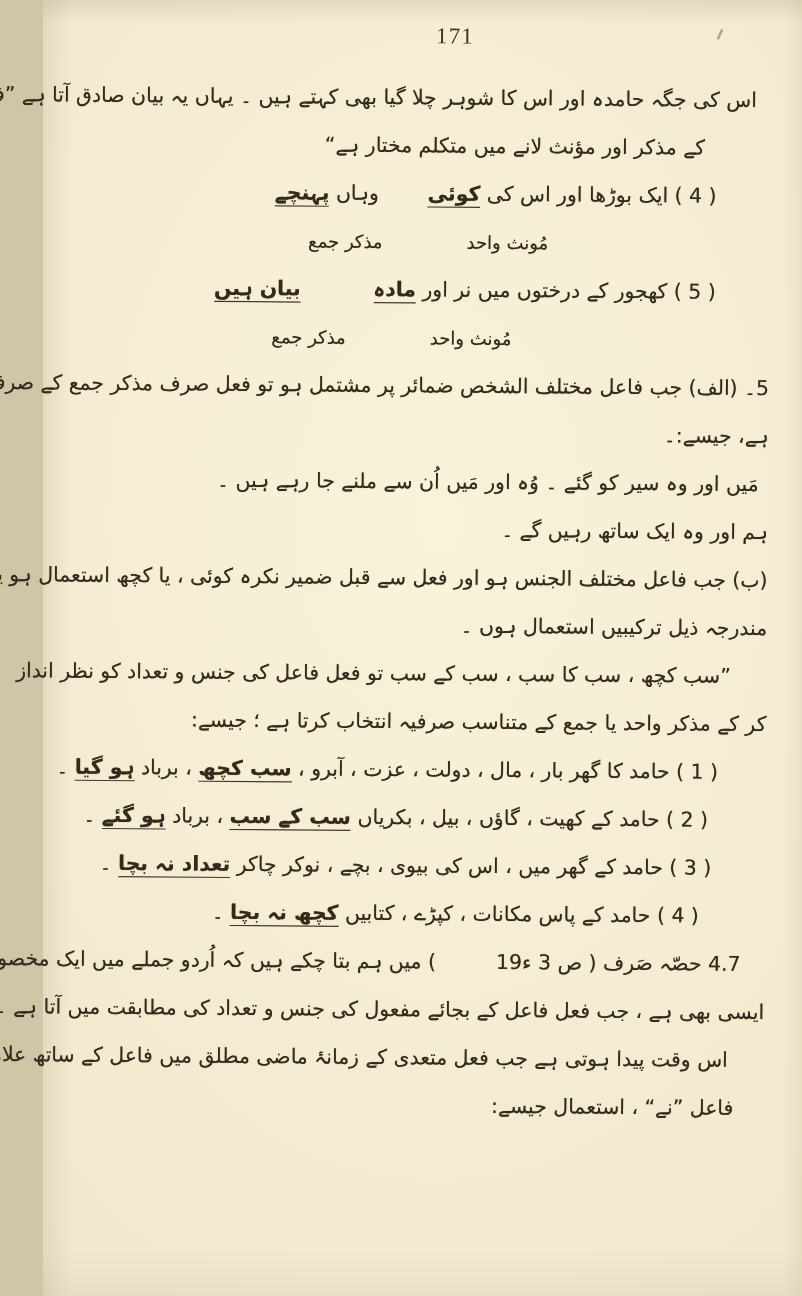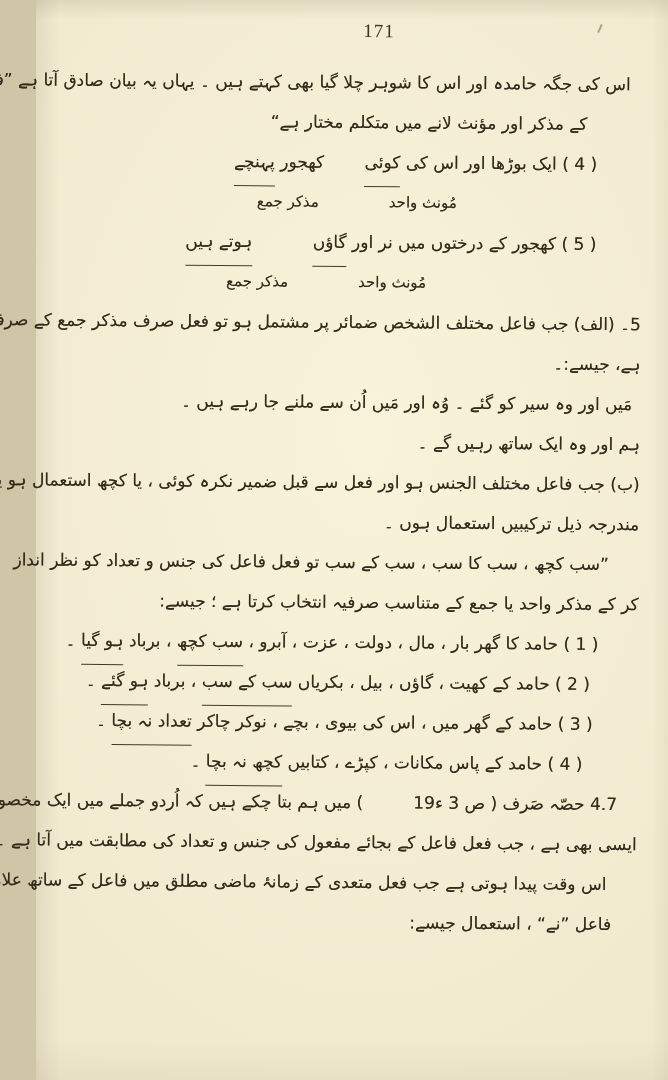--- a/index.html
+++ b/index.html
@@ -27,21 +27,21 @@
     direction:ltr;text-align:center;height:46px;line-height:30px;
     font-family:"Liberation Serif",serif;font-size:19px;letter-spacing:1px;
     color:#3c3222;transform:translateX(26px);
   }
   p.line{margin:0;white-space:nowrap;height:40px;line-height:40px;
     text-shadow:0 0 .6px rgba(52,42,27,.55);}
   .h38{height:38px;line-height:38px}
   .h36{height:36px;line-height:32px}
   .h42{height:42px;line-height:42px}
   .labels{font-size:15px;}
-  .u{border-bottom:1.7px solid rgba(48,38,22,.9);padding-bottom:14px;}
+  .u{border-bottom:1.7px solid rgba(48,38,22,.9);padding-bottom:0;font-weight:bold;}
   .gap{display:inline-block;}
   .g35{width:35px}.g50{width:50px}.g55{width:55px}.g70{width:70px}
   .pr8{padding-right:8px}.pr12{padding-right:12px}.pr20{padding-right:20px}
   .pr25{padding-right:25px}.pr30{padding-right:30px}.pr40{padding-right:40px}
   .pr45{padding-right:45px}.pr48{padding-right:48px}.pr55{padding-right:55px}
   .pr185{padding-right:185px}.pr215{padding-right:215px}
   .mt6{margin-top:6px}
   .mark{position:absolute;top:24px;right:66px;width:8px;height:10px;opacity:.45;}
   .mark i{display:block;width:1.5px;height:9px;background:#5a4a30;transform:rotate(24deg);margin-left:3px;}
 </style>
@@ -56,32 +56,32 @@
 
     <div class="pageno">171</div>
 
     <p class="line pr12">اس کی جگہ حامدہ اور اس کا شوہر چلا گیا بھی کہتے ہیں ۔ یہاں یہ بیان صادق آتا ہے ”فعل</p>
     <p class="line pr55">کے مذکر اور مؤنث لانے میں متکلم مختار ہے“</p>
 
     <p class="line h38 pr45 mt6">
       <span>( 4 )</span>
       <span>ایک بوڑھا اور اس کی</span>
       <span class="u">کوئی</span><span class="gap g35"></span>
-      <span>کھجور</span>
+      <span>وہاں</span>
       <span class="u">پہنچے</span>
     </p>
     <p class="line h36 labels pr185">
       <span>مُونث واحد</span><span class="gap g70"></span><span>مذکر جمع</span>
     </p>
 
     <p class="line h38 pr45 mt6">
       <span>( 5 )</span>
       <span>کھجور کے درختوں میں نر اور</span>
-      <span class="u">گاؤں</span><span class="gap g55"></span>
-      <span class="u">ہوتے ہیں</span>
+      <span class="u">مادہ</span><span class="gap g55"></span>
+      <span class="u">بیان ہیں</span>
     </p>
     <p class="line h36 labels pr215">
       <span>مُونث واحد</span><span class="gap g70"></span><span>مذکر جمع</span>
     </p>
 
     <p class="line">5۔ (الف) جب فاعل مختلف الشخص ضمائر پر مشتمل ہو تو فعل صرف مذکر جمع کے صرفیے منتخب کرتا</p>
     <p class="line">ہے، جیسے:۔</p>
     <p class="line h38 pr8">مَیں اور وہ سیر کو گئے ۔ وُہ اور مَیں اُن سے ملنے جا رہے ہیں ۔</p>
     <p class="line">ہم اور وہ ایک ساتھ رہیں گے ۔</p>
 

